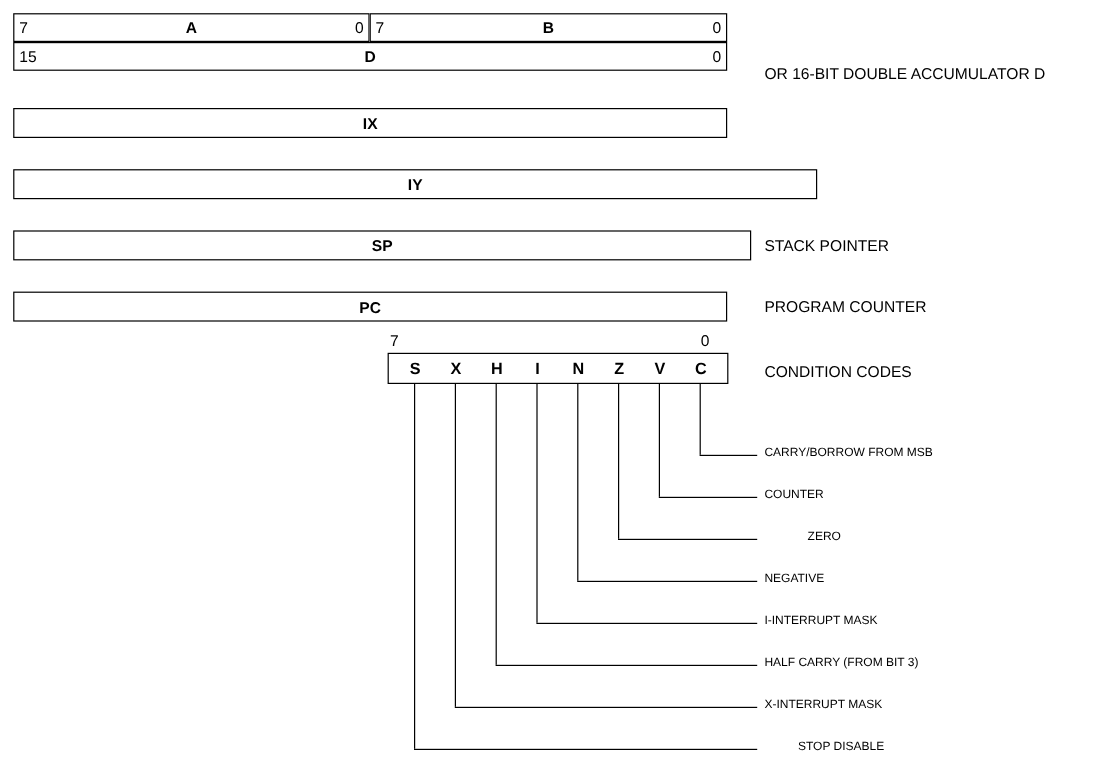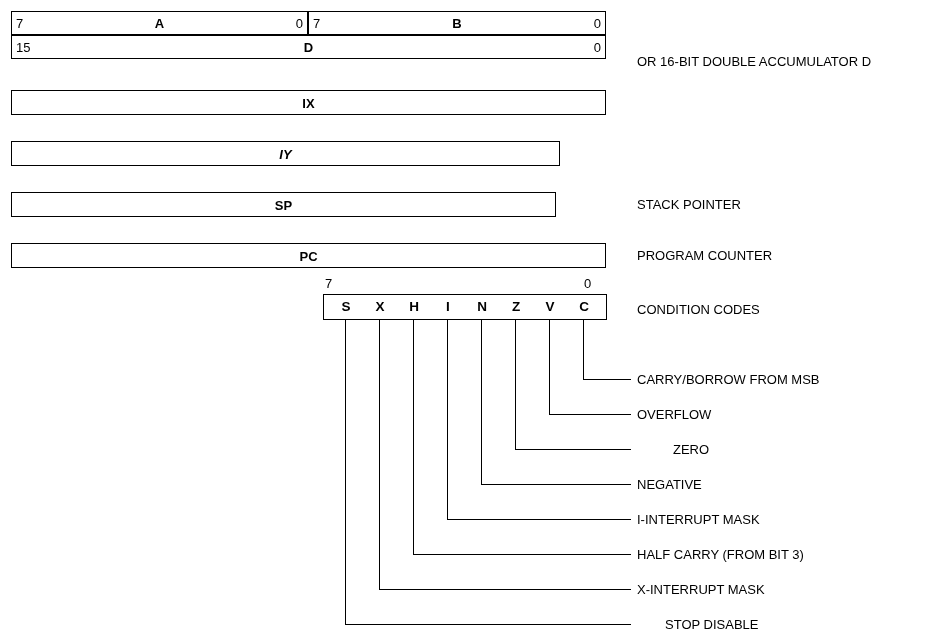--- a/index.html
+++ b/index.html
@@ -76,21 +76,21 @@
     width: 1.2px;
     background: #000;
   }
   .lead-h {
     position: absolute;
     height: 1.2px;
     background: #000;
   }
   .callout {
     position: absolute;
-    font-size: 13px;
+    font-size: 10px;
     line-height: 1;
     white-space: nowrap;
   }
 </style>
 </head>
 <body>
 
 <div id="diagram">
 
   <div class="reg-box" style="left:11px; top:11px; width:297px; height:24px;">
@@ -110,25 +110,25 @@
     <span class="reg-name">D</span>
     <span class="bit-lo">0</span>
   </div>
 
   <div class="desc" style="left:637px; top:38px;margin-top:14px;">OR 16-BIT DOUBLE ACCUMULATOR D</div>
 
   <div class="reg-box" style="left:11px; top:90px; width:595px; height:25px;">
     <span class="reg-name">IX</span>
   </div>
 
-  <div class="reg-box" style="left:11px; top:141px; width:549px; height:25px;font-style:italic;">
+  <div class="reg-box" style="left:11px; top:141px; width:670px; height:25px;">
     <span class="reg-name">IY</span>
   </div>
 
-  <div class="reg-box" style="left:11px; top:192px; width:545px; height:25px;padding-left:23px;">
+  <div class="reg-box" style="left:11px; top:192px; width:615px; height:25px;padding-left:23px;">
     <span class="reg-name">SP</span>
   </div>
   <div class="desc" style="left:637px; top:195px;">STACK POINTER</div>
 
   <div class="reg-box" style="left:11px; top:243px; width:595px; height:25px;">
     <span class="reg-name">PC</span>
   </div>
   <div class="desc" style="left:637px; top:246px;">PROGRAM COUNTER</div>
 
   <span class="ccr-bitlabel" style="left:325px; top:277px;">7</span>
@@ -145,21 +145,21 @@
     <span class="ccr-flag" style="left:260px;">C</span>
   </div>
   <div class="desc" style="left:637px; top:300px;">CONDITION CODES</div>
 
   <div class="lead-v" style="left:583px; top:320px; height:59px;"></div>
   <div class="lead-h" style="left:583px; top:379px; width:48px;"></div>
   <div class="callout" style="left:637px; top:373px;">CARRY/BORROW FROM MSB</div>
 
   <div class="lead-v" style="left:549px; top:320px; height:94px;"></div>
   <div class="lead-h" style="left:549px; top:414px; width:82px;"></div>
-  <div class="callout" style="left:637px; top:408px;">OVERFLOW</div>
+  <div class="callout" style="left:637px; top:408px;">COUNTER</div>
 
   <div class="lead-v" style="left:515px; top:320px; height:129px;"></div>
   <div class="lead-h" style="left:515px; top:449px; width:116px;"></div>
   <div class="callout" style="left:637px; top:443px;margin-left:36px;">ZERO</div>
 
   <div class="lead-v" style="left:481px; top:320px; height:164px;"></div>
   <div class="lead-h" style="left:481px; top:484px; width:150px;"></div>
   <div class="callout" style="left:637px; top:478px;">NEGATIVE</div>
 
   <div class="lead-v" style="left:447px; top:320px; height:199px;"></div>

